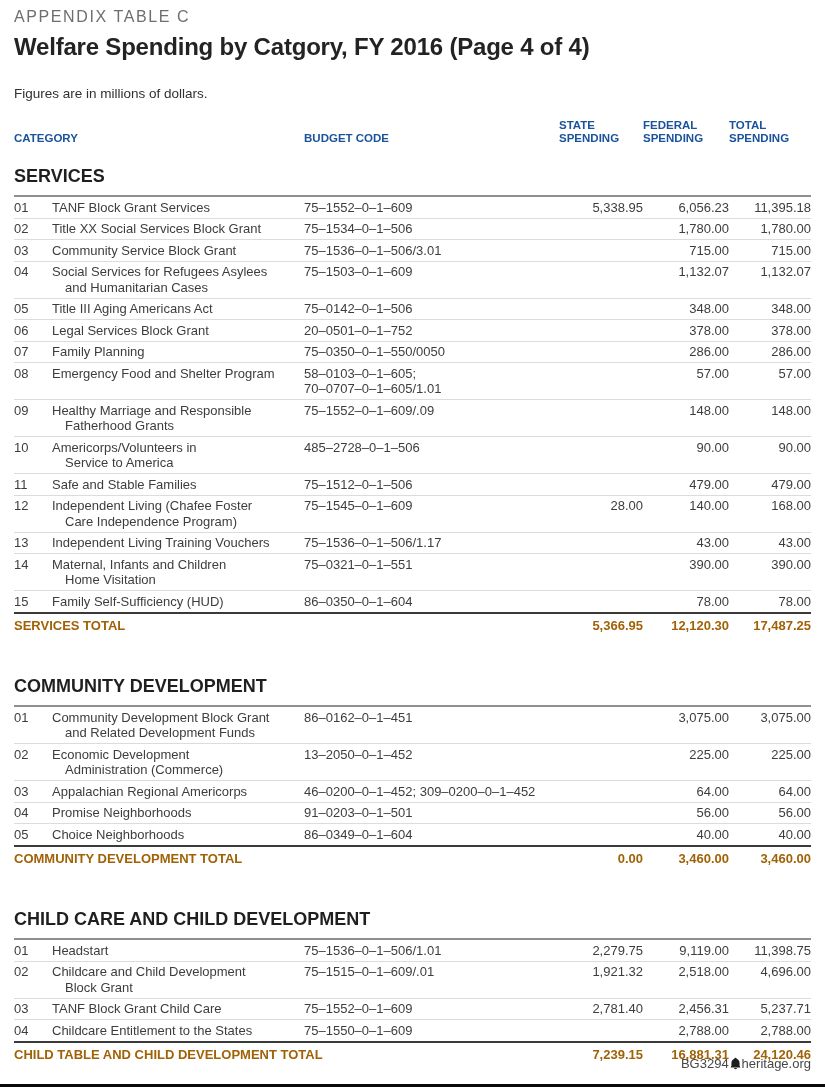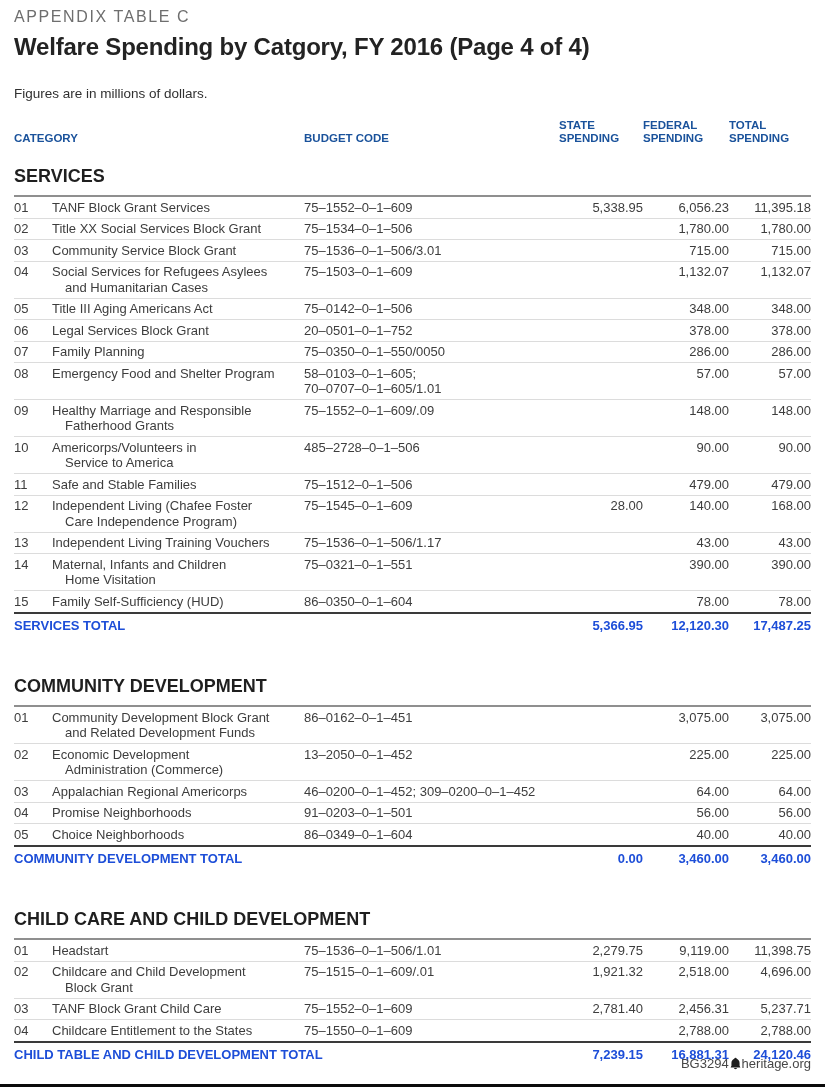--- a/index.html
+++ b/index.html
@@ -60,21 +60,21 @@
     padding:2.5px 0;
     color:#3d3d3d;
   }
   tbody tr + tr td { border-top:1px solid #dcdcdc; }
   .c-num  {}
   .c-cat .cont { padding-left:13px; }
   .c-amt { text-align:right; }
 
   tr.total-row td {
     border-top:2px solid #3a3a3a;
-    font-weight:bold; color:#1d4ed8;
+    font-weight:bold; color:#a16207;
     padding:4px 0 3px 0;
   }
 
   .grand-total-table { margin-top:34px; }
   .grand-total-table td {
     font-weight:normal; color:#1f1f1f; border:none;
   }
 
   .footer {
     position:absolute; right:14px; bottom:16px;

